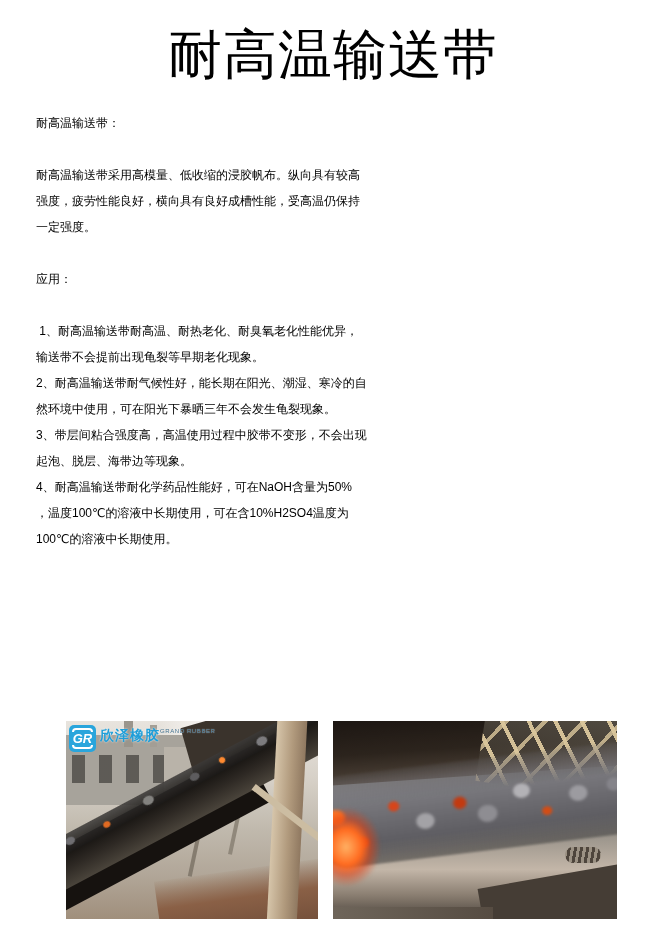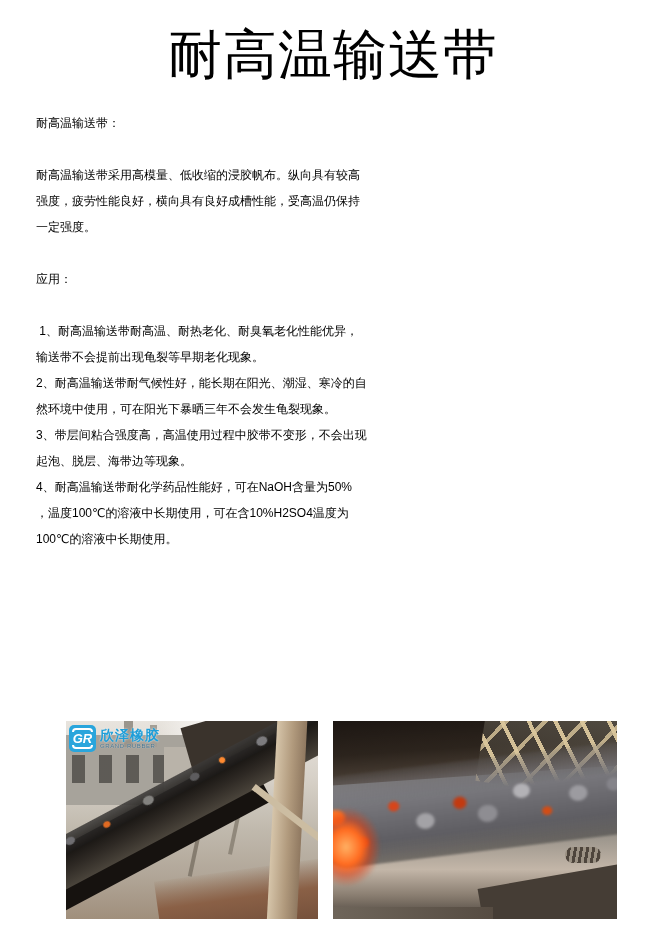--- a/index.html
+++ b/index.html
@@ -98,21 +98,21 @@
     transform: rotate(38deg); background: #ccbda2; }
 
   
   .logo { left: 3px; top: 4px; display: flex; gap: 4px; align-items: flex-start; z-index: 5; }
   .logo * { position: static; }
   .logo-box { position: relative; width: 27px; height: 27px; border-radius: 5px;
     background: #29a5dc; display: flex; align-items: center; justify-content: center; flex: none; }
   .logo-box::before { content: ""; position: absolute; inset: 3px; border: 2px solid #fff; border-radius: 4px; }
   .logo-gr { position: relative; color: #fff; font-weight: bold; font-style: italic;
     font-size: 13px; line-height: 1; background: #29a5dc; padding: 0 1px; }
-  .logo-text { display: flex; flex-direction: column; margin-top: 3px; }
+  .logo-text { display: flex; flex-direction: row; margin-top: 3px; }
   .logo-cn { font-size: 14px; line-height: 15px; font-weight: bold; color: #1f9ed8;
     text-shadow: 0 0 2px rgba(255,255,255,.9); letter-spacing: 1px; }
   .logo-en { font-size: 6px; line-height: 7px; color: #3e6c88; letter-spacing: .6px;
     text-shadow: 0 0 1px rgba(255,255,255,.8); }
 
   
   .photo-right {
     background: linear-gradient(180deg, #57514b 0%, #6d6963 18%, #8a8a8c 40%,
       #9a948b 58%, #c3b6a8 75%, #8a7e71 88%, #4c443d 100%);
   }

